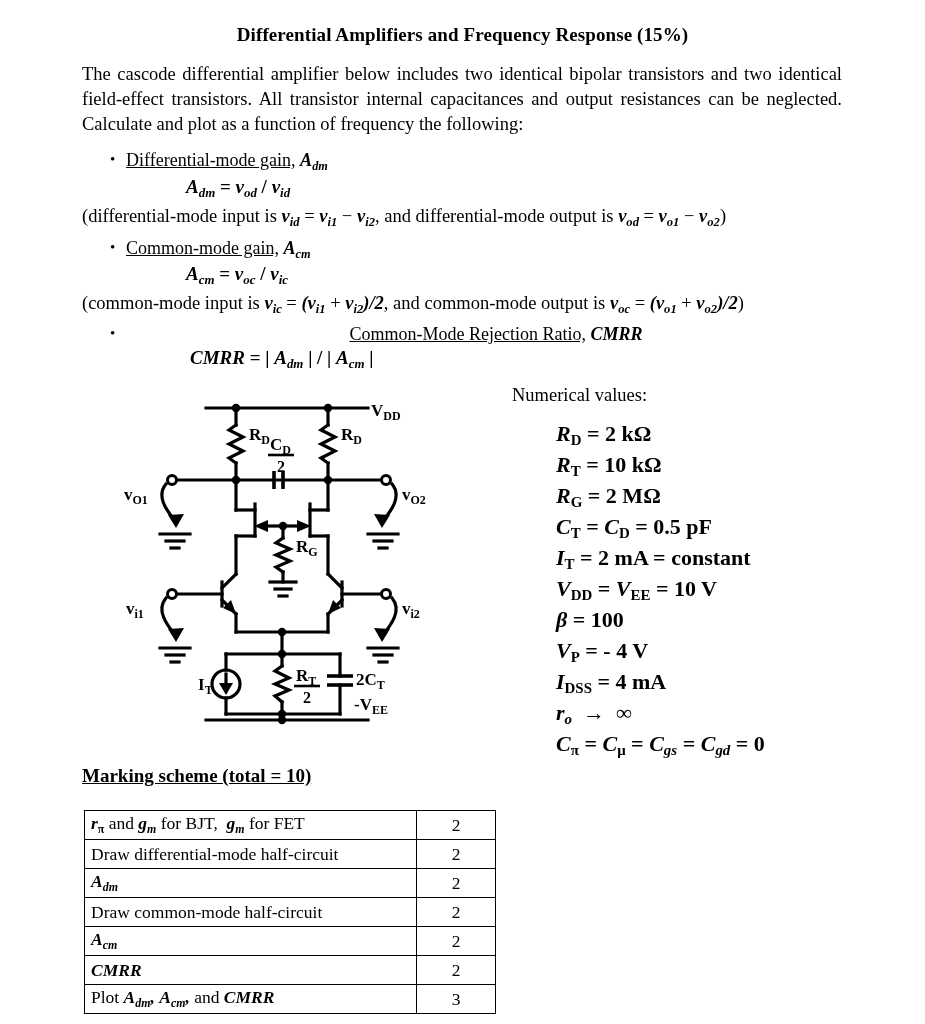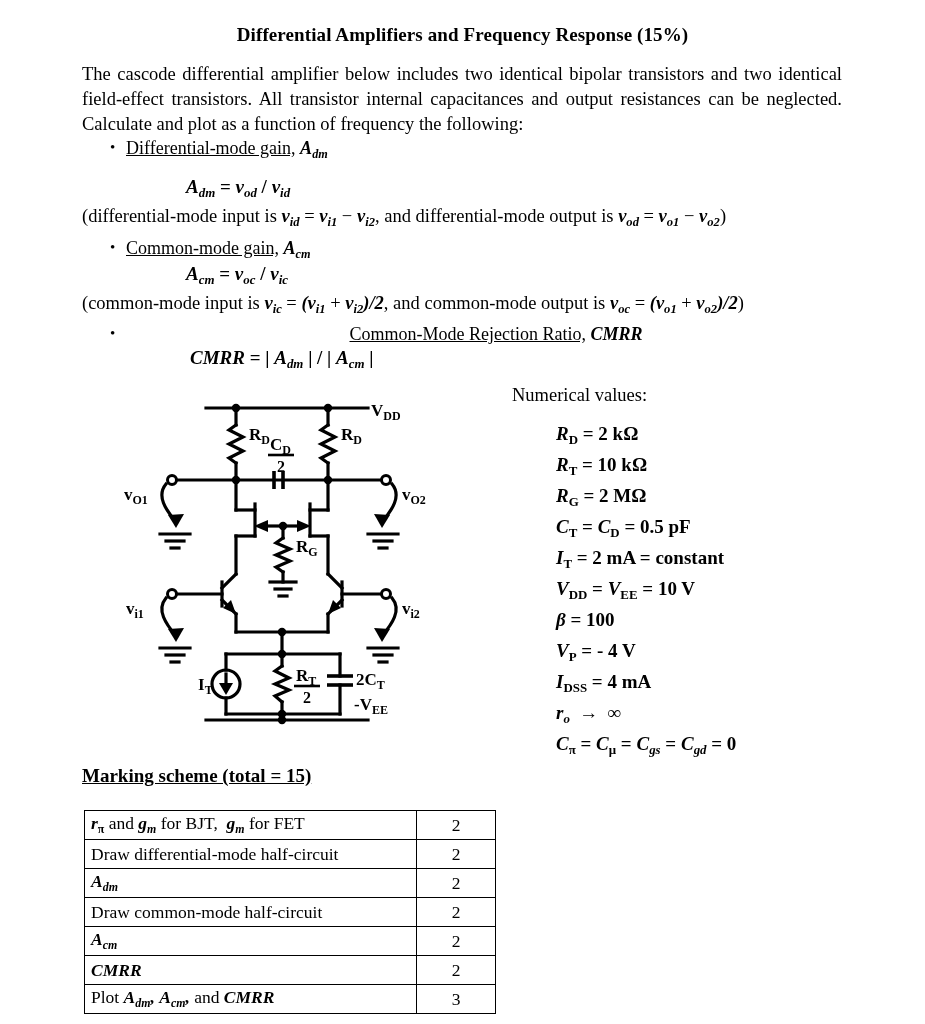--- a/index.html
+++ b/index.html
@@ -74,21 +74,21 @@
 
   
   #numvals-head {
     position: absolute;
     top: 385px; left: 512px;
     font-size: 18.5px;
   }
   #numvals {
     position: absolute;
     top: 418px; left: 556px;
-    font-size: 19px;
+    font-size: 22px;
     font-weight: bold;
     line-height: 31px;
     white-space: nowrap;
   }
   #numvals .row { height: 31px; }
   .nrm { font-weight: bold; font-style: normal; }
 
   
   #ms-title {
     position: absolute;
@@ -131,21 +131,21 @@
 </style>
 </head>
 <body>
 
 <div class="page">
 
   <div id="title">Differential Amplifiers and Frequency Response (15%)</div>
 
   <div id="intro">The cascode differential amplifier below includes two identical bipolar transistors and two identical field-effect transistors. All transistor internal capacitances and output resistances can be neglected. Calculate and plot as a function of frequency the following:</div>
 
-  <div class="blk" style="top:136px; left:106px; width:760px;">
+  <div class="blk" style="top:148px; left:106px; width:760px;">
     <ul class="bullets">
       <li class="bullet">
         <span class="uline">Differential-mode gain,</span>
         <span class="mb">A<sub class="s">dm</sub></span>
       </li>
     </ul>
   </div>
   <div class="blk eqn" style="top:176px; left:186px;">
     <span class="mb">A<sub class="s">dm</sub></span> = <span class="mb">v<sub class="s">od</sub></span> / <span class="mb">v<sub class="s">id</sub></span>
   </div>
@@ -348,21 +348,21 @@
     <text class="clbl" x="238" y="293">2C<tspan class="clbl-sub" dy="4">T</tspan></text>
 
     <line class="cl" x1="164" y1="322" x2="164" y2="328"></line>
     <line class="cl" x1="88" y1="328" x2="250" y2="328"></line>
     <circle class="dot" cx="164" cy="328" r="4.2"></circle>
     <text class="clbl" x="236" y="318">-V<tspan class="clbl-sub" dy="4">EE</tspan></text>
 
   </svg>
   </div>
 
-  <div id="ms-title">Marking scheme (total = 15)</div>
+  <div id="ms-title">Marking scheme (total = 10)</div>
 
   <table id="ms-table">
     <tbody>
       <tr>
         <td class="desc">
           <span class="mb">r<sub class="sn">π</sub></span> and <span class="mb">g<sub class="s">m</sub></span> for BJT, &nbsp;<span class="mb">g<sub class="s">m</sub></span> for FET
         </td>
         <td class="pts">2</td>
       </tr>
       <tr>

